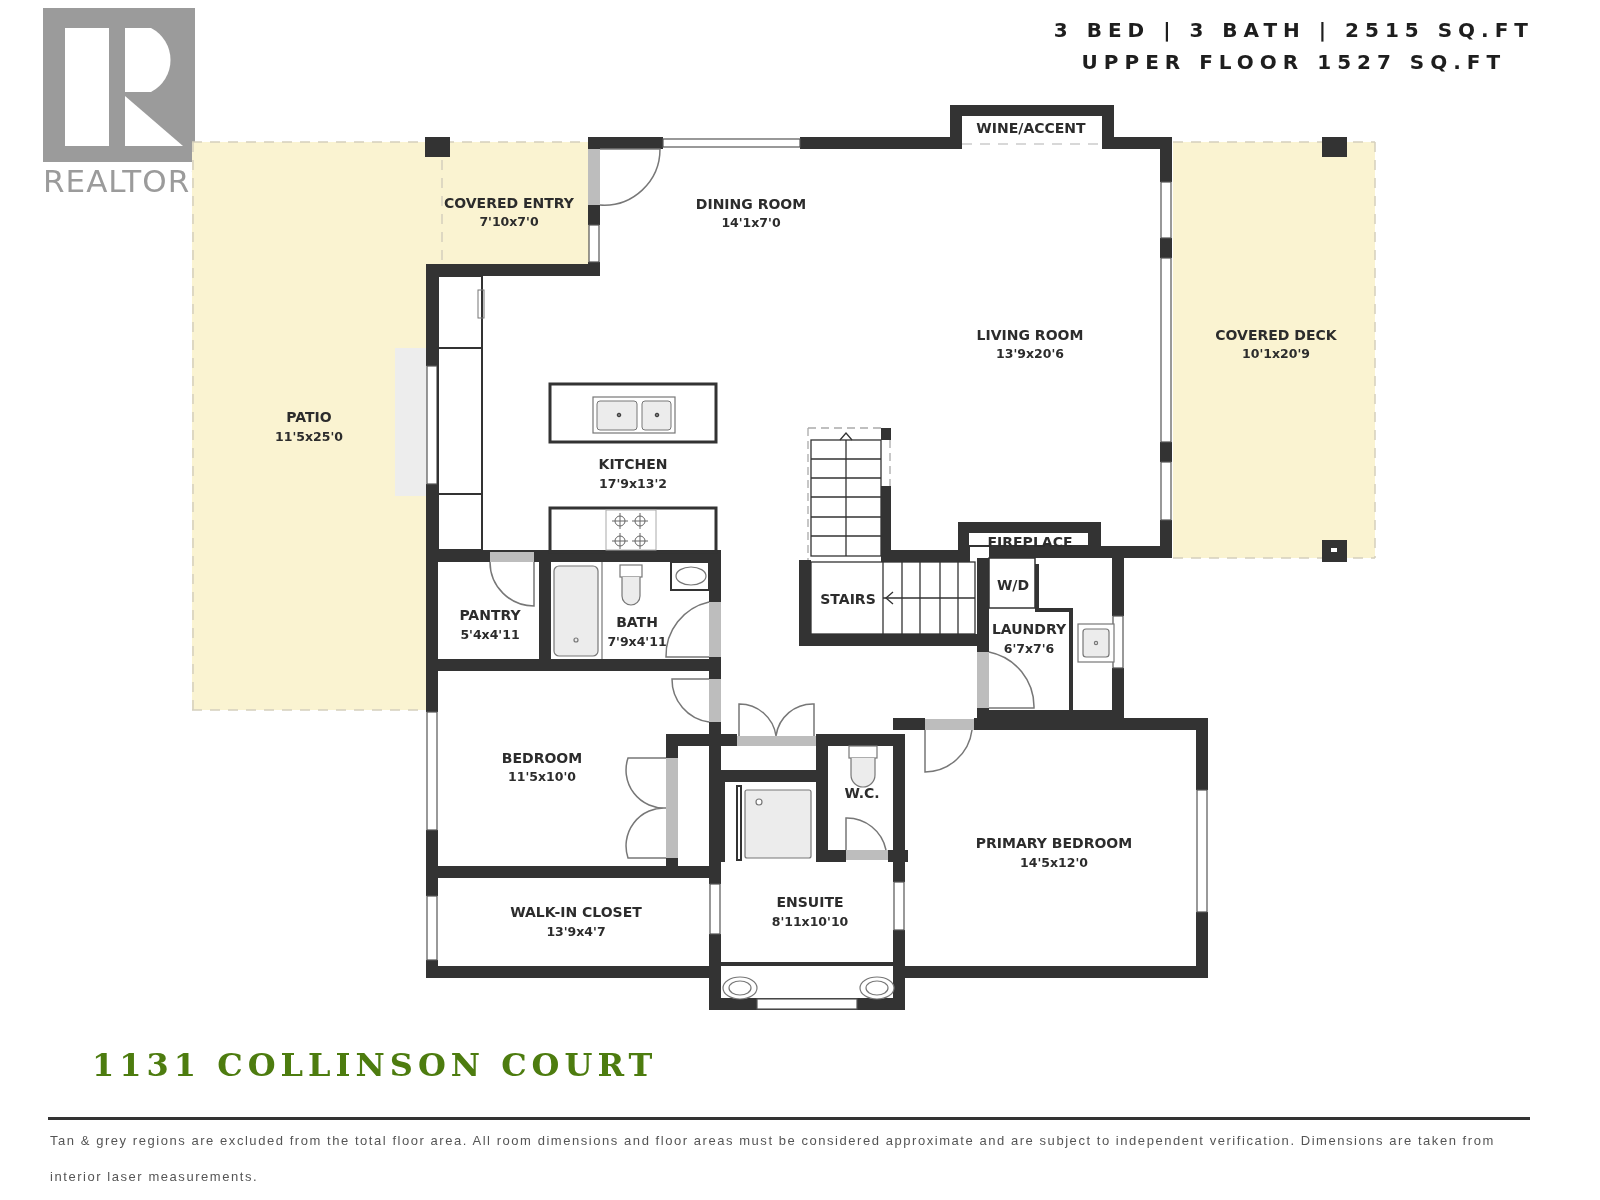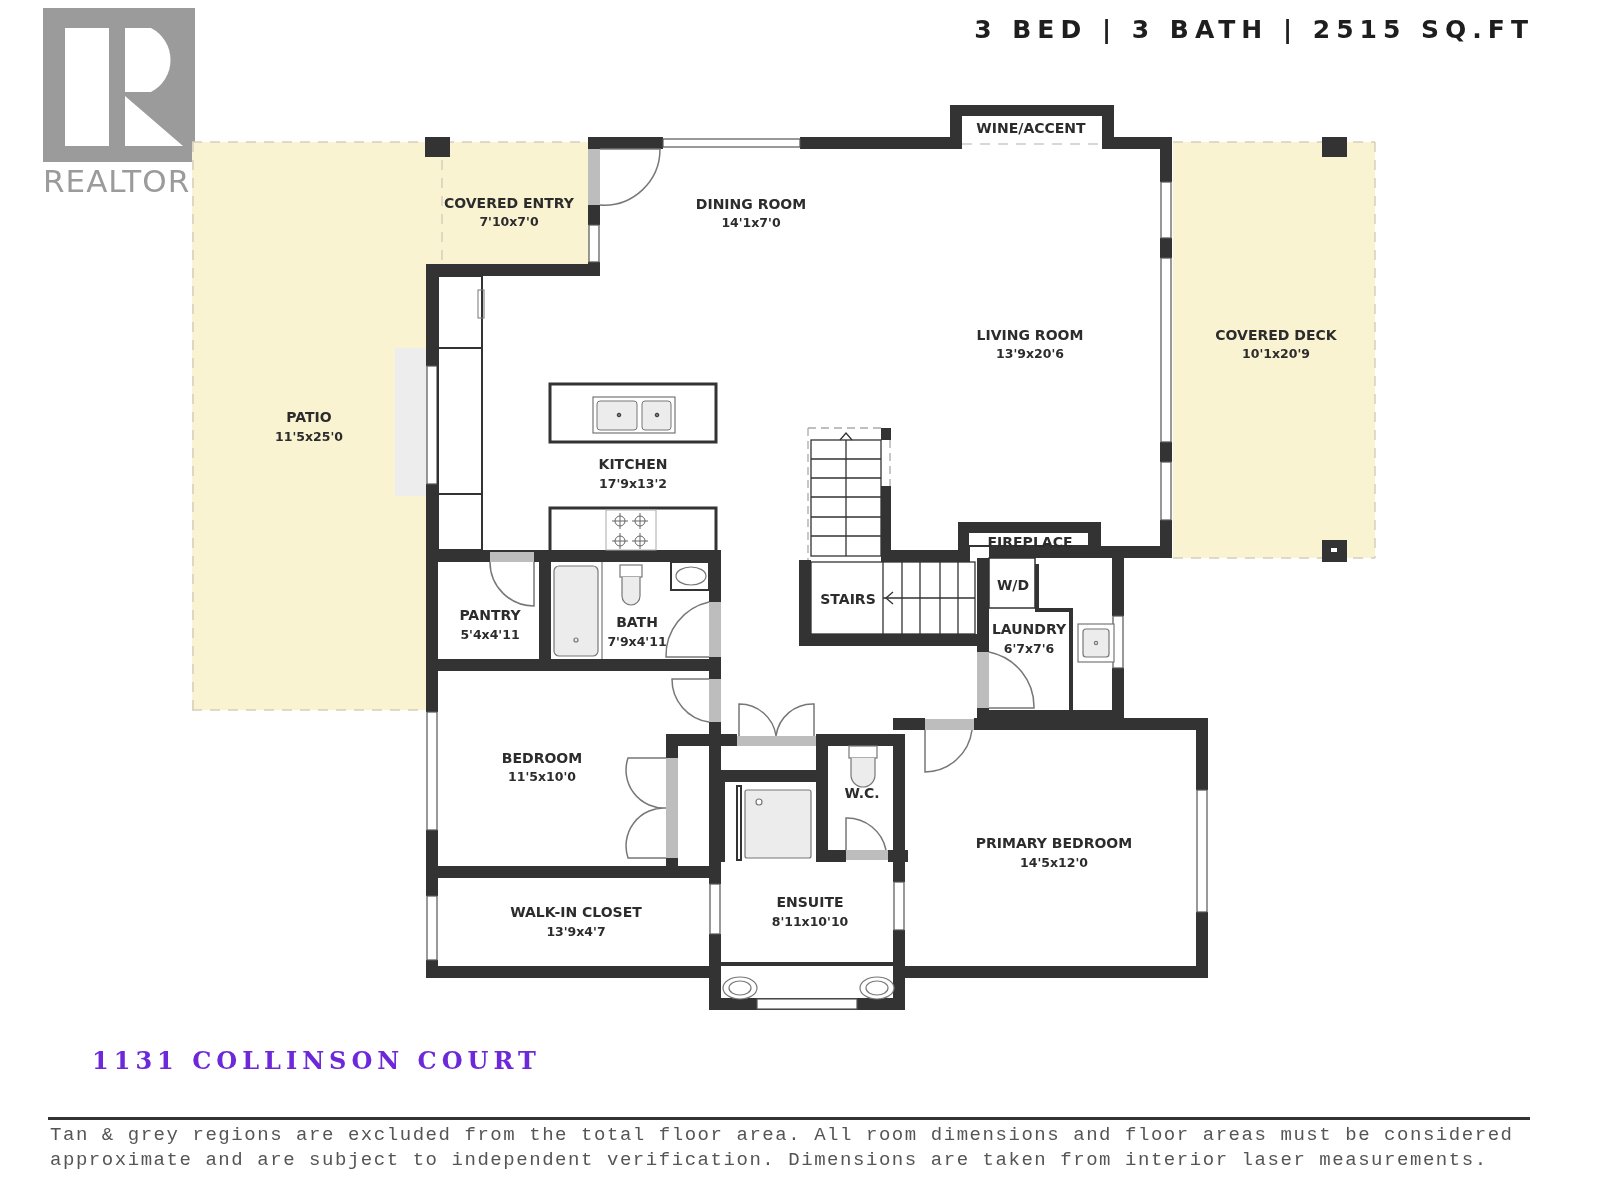--- a/index.html
+++ b/index.html
@@ -1,45 +1,46 @@
 <!DOCTYPE html>
 <html><head>
 <meta charset="utf-8">
 <style>
   html, body { margin: 0; padding: 0; background: #ffffff; }
   body { width: 1600px; height: 1200px; position: relative; overflow: hidden; font-family: "Liberation Sans", sans-serif; }
   .logo { position: absolute; left: 32px; top: 8px; width: 160px; margin-left: 11px; }
   .logo-box { width: 152px; height: 154px; background: #9b9b9b; position: relative; }
   .logo-caption { font-family: "DejaVu Sans", sans-serif; color: #9b9b9b; font-size: 31px; letter-spacing: 1px; margin-top: 4px; line-height: 1; }
   .logo-caption sup { font-size: 12px; vertical-align: top; }
-  .summary { position: absolute; right: 66px; top: 14px; text-align: center; font-family: "DejaVu Sans", sans-serif; font-weight: bold; color: #1e1e1e; font-size: 25px; letter-spacing: 6px; line-height: 32px; }
+  .summary { position: absolute; right: 66px; top: 14px; text-align: center; font-family: "DejaVu Sans", sans-serif; font-weight: bold; color: #1e1e1e; font-size: 20px; letter-spacing: 6px; line-height: 32px; }
   .summary div { white-space: nowrap; }
   .plan { position: absolute; left: 0; top: 0; }
   .room-label { font-family: "DejaVu Sans", sans-serif; font-weight: bold; fill: #2c2c2c; font-size: 14px; }
   .room-dim { font-family: "DejaVu Sans", sans-serif; font-weight: bold; fill: #2c2c2c; font-size: 12.5px; }
-  .address { position: absolute; left: 92px; top: 1046px; font-family: "DejaVu Serif", serif; font-size: 24px; letter-spacing: 5px; color: #6d28d9; font-weight: bold; }
+  .address { position: absolute; left: 92px; top: 1046px; font-family: "DejaVu Serif", serif; font-size: 32px; letter-spacing: 5px; color: #4d7c0f; font-weight: bold; }
   .rule { position: absolute; left: 48px; top: 1117px; width: 1482px; height: 3px; background: #333333; }
-  .disclaimer { position: absolute; left: 50px; top: 1123px; width: 1500px; font-family: Liberation Mono, monospace; font-size: 19px; letter-spacing: 1.55px; color: #555555; line-height: 25px; }
+  .disclaimer { position: absolute; left: 50px; top: 1123px; width: 1500px; font-family: Liberation Sans, sans-serif; font-size: 13px; letter-spacing: 1.55px; color: #555555; line-height: 36px; }
 </style>
 </head>
 <body>
 
 <div class="logo">
   <div class="logo-box">
     <svg width="152" height="154" viewBox="0 0 152 154">
       <rect x="22" y="20" width="44" height="118" fill="#ffffff"></rect>
       <path d="M82 20 H108 A36 36 0 0 1 108 84 H82 Z" fill="#ffffff"></path>
       <polygon points="82,88 82,138 140,138" fill="#ffffff"></polygon>
     </svg>
   </div>
   <div class="logo-caption"><span>REALTOR</span><sup>®</sup></div>
 </div>
 
 <div class="summary">
   <div>3 BED | 3 BATH | 2515 SQ.FT</div>
+  <div>UPPER FLOOR 1527 SQ.FT</div>
 </div>
 
 <svg class="plan" width="1600" height="1060" viewBox="0 0 1600 1060">
 
   <g>
     <rect x="192" y="142" width="237" height="568" fill="#faf3d1"></rect>
     <rect x="429" y="142" width="160" height="134" fill="#faf3d1"></rect>
     <rect x="1173" y="142" width="202" height="416" fill="#faf3d1"></rect>
     <rect x="395" y="348" width="34" height="148" fill="#ededed"></rect>
     <line x1="192" y1="142" x2="588" y2="142" stroke="#d5d0bd" stroke-width="1.5" stroke-dasharray="10 8"></line>

